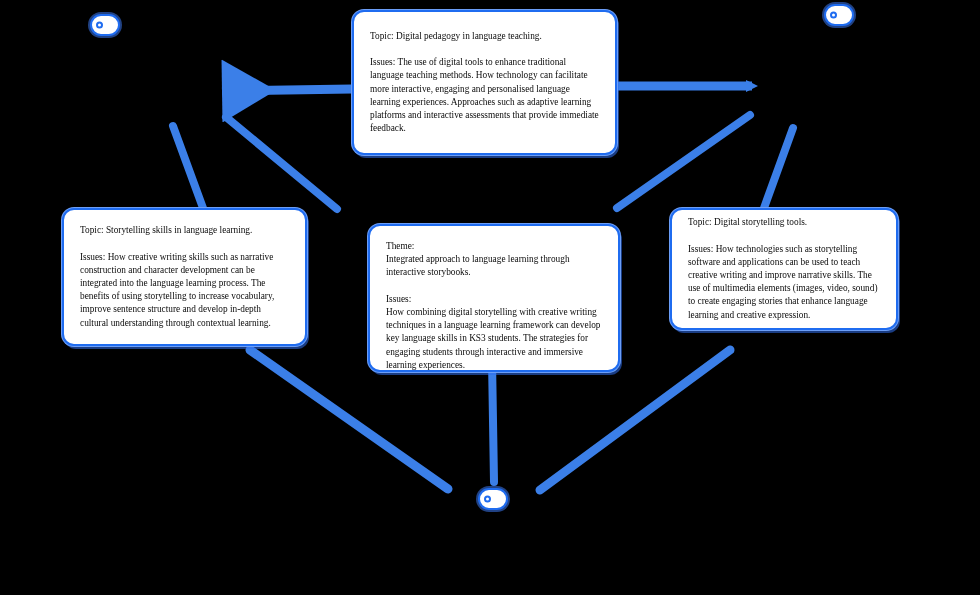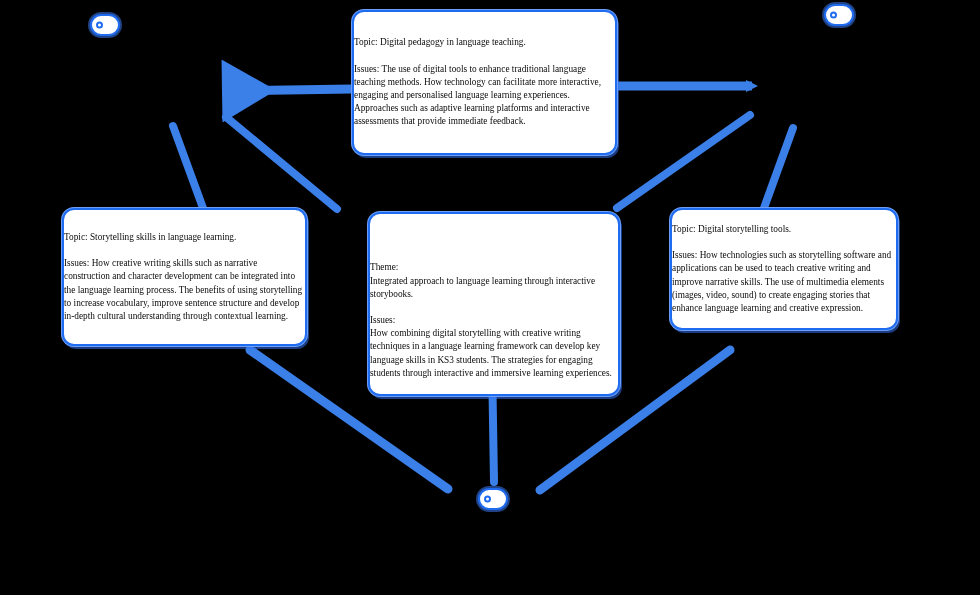--- a/index.html
+++ b/index.html
@@ -29,21 +29,21 @@
     height: 595px;
     pointer-events: none;
   }
   .note {
     position: absolute;
     box-sizing: border-box;
     background: #ffffff;
     border: 2px solid #1f6cf0;
     border-radius: 12px;
     box-shadow: 0 0 0 1px #6c9ef7, 2px 3px 0 0 rgba(47,112,240,0.55);
-    padding: 14px 0;
+    padding: 14px 16px;
     overflow: hidden;
   }
   .note-body {
     font-family: "Liberation Serif", serif;
     font-size: 9.3px;
     line-height: 1.42;
     color: #0a0a0a;
     white-space: pre-wrap;
     word-wrap: break-word;
   }
@@ -59,25 +59,25 @@
     left: 62px;
     top: 208px;
     width: 245px;
     height: 138px;
     display: flex;
     align-items: center;
     justify-content: center;
   }
   #note-center {
     left: 368px;
-    top: 212px;
+    top: 224px;
     width: 252px;
-    height: 184px;
+    height: 148px;
     display: flex;
-    align-items: flex-end;
+    align-items: flex-start;
   }
   #note-right {
     left: 670px;
     top: 208px;
     width: 228px;
     height: 122px;
     display: flex;
     align-items: center;
   }
   .handle {

